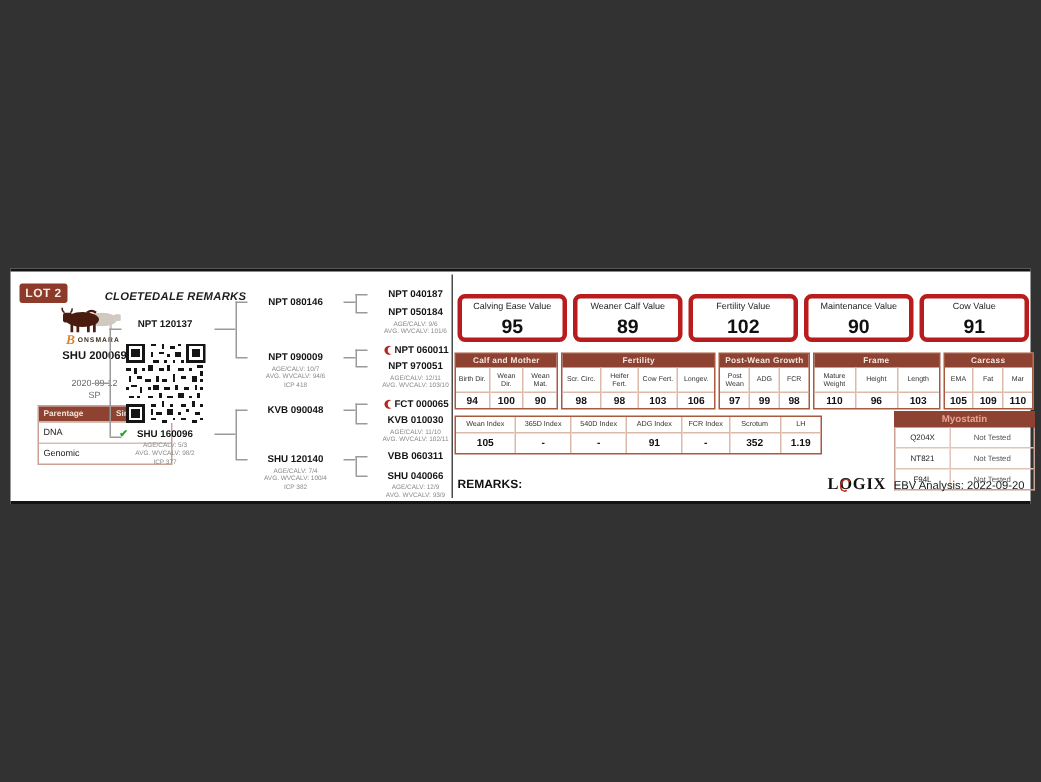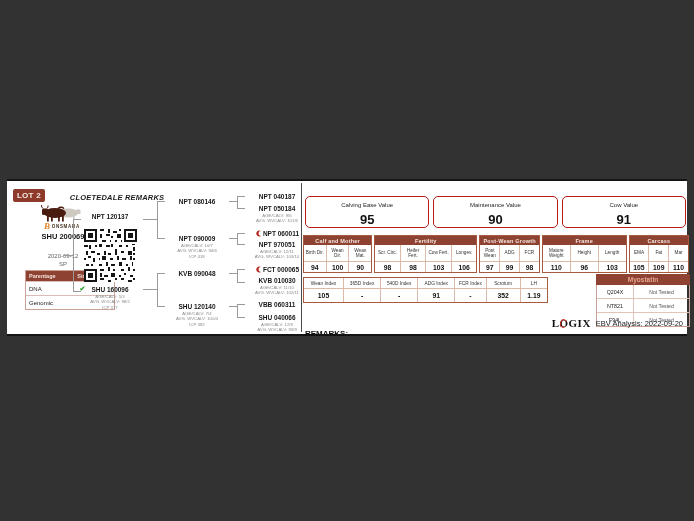--- a/index.html
+++ b/index.html
@@ -38,21 +38,21 @@
 
   
   .ped{position:absolute;text-align:center;font-size:6.5px;font-weight:bold;color:#161616;line-height:7px;}
   .ped-details{font-weight:normal;font-size:4.3px;color:#8a8a8a;line-height:5.4px;margin-top:1px;}
   .flagrow{display:flex;align-items:center;justify-content:center;gap:1px;}
   .pl{position:absolute;background:#9a9a9a;}
   .divider{position:absolute;left:294px;top:2px;width:1px;height:149px;background:#4a4a4a;}
 
   
   .vboxes{position:absolute;left:298px;top:15px;width:381px;height:32px;display:flex;gap:4px;}
-  .vbox{flex:1;border:1px solid #b91c1c;border-radius:5px;background:#fff;display:flex;
+  .vbox{flex:1;border:3px solid #b91c1c;border-radius:5px;background:#fff;display:flex;
         flex-direction:column;}
   .vbox-label{height:15px;display:flex;align-items:center;justify-content:center;text-align:center;
               font-size:6px;line-height:6.5px;color:#262626;padding:2px 2px 0;}
   .vbox-value{flex:1;display:flex;align-items:flex-start;justify-content:center;font-size:13px;
               font-weight:bold;color:#111;}
 
   
   .ebv{position:absolute;left:296px;top:54px;width:386px;height:38px;display:flex;gap:2px;}
   .ebv-group{border:1px solid #a85a40;display:flex;flex-direction:column;flex-basis:0;background:#fff;}
   .ebv-head{background:#8d4232;color:#f5e7df;font-size:5.5px;font-weight:bold;height:9px;
@@ -81,21 +81,21 @@
   .myo-head{background:#8d4232;color:#eba492;font-size:6.5px;font-weight:bold;height:11px;
             display:flex;align-items:center;justify-content:center;}
   .myo-body{border:1px solid #c9a195;border-top:none;}
   .myo-row{display:flex;height:13px;align-items:stretch;border-top:1px solid #e0c4b8;}
   .myo-row:first-child{border-top:none;}
   .myo-gene{width:36px;border-right:1px solid #e0c4b8;font-size:5.3px;color:#222;display:flex;
             align-items:center;justify-content:center;}
   .myo-result{flex:1;font-size:5.2px;color:#555;display:flex;align-items:center;justify-content:center;}
 
   
-  .remarks{position:absolute;left:298px;top:148px;font-size:8px;font-weight:bold;color:#111;}
+  .remarks{position:absolute;left:298px;top:137px;font-size:8px;font-weight:bold;color:#111;}
   .footer{position:absolute;right:4px;top:136px;display:flex;align-items:center;gap:5px;}
   .logix{font-family:"Liberation Serif",serif;font-weight:bold;font-size:11px;letter-spacing:.5px;
          color:#111;position:relative;}
   .logix-mark{position:absolute;left:8px;top:2px;width:5px;height:7px;border:1.3px solid #cc2a1e;
               border-right-color:transparent;border-radius:50%;transform:rotate(18deg);}
   .analysis{font-size:7.5px;color:#1a1a1a;}
 </style>
 </head>
 <body>
 
@@ -350,20 +350,28 @@
     </div>
 
     <div class="divider"></div>
 
     <div class="vboxes">
       <div class="vbox">
         <div class="vbox-label">Calving Ease Value</div>
         <div class="vbox-value">95</div>
       </div>
       <div class="vbox">
+        <div class="vbox-label">Weaner Calf Value</div>
+        <div class="vbox-value">89</div>
+      </div>
+      <div class="vbox">
+        <div class="vbox-label">Fertility Value</div>
+        <div class="vbox-value">102</div>
+      </div>
+      <div class="vbox">
         <div class="vbox-label">Maintenance Value</div>
         <div class="vbox-value">90</div>
       </div>
       <div class="vbox">
         <div class="vbox-label">Cow Value</div>
         <div class="vbox-value">91</div>
       </div>
     </div>
 
     <div class="ebv">

